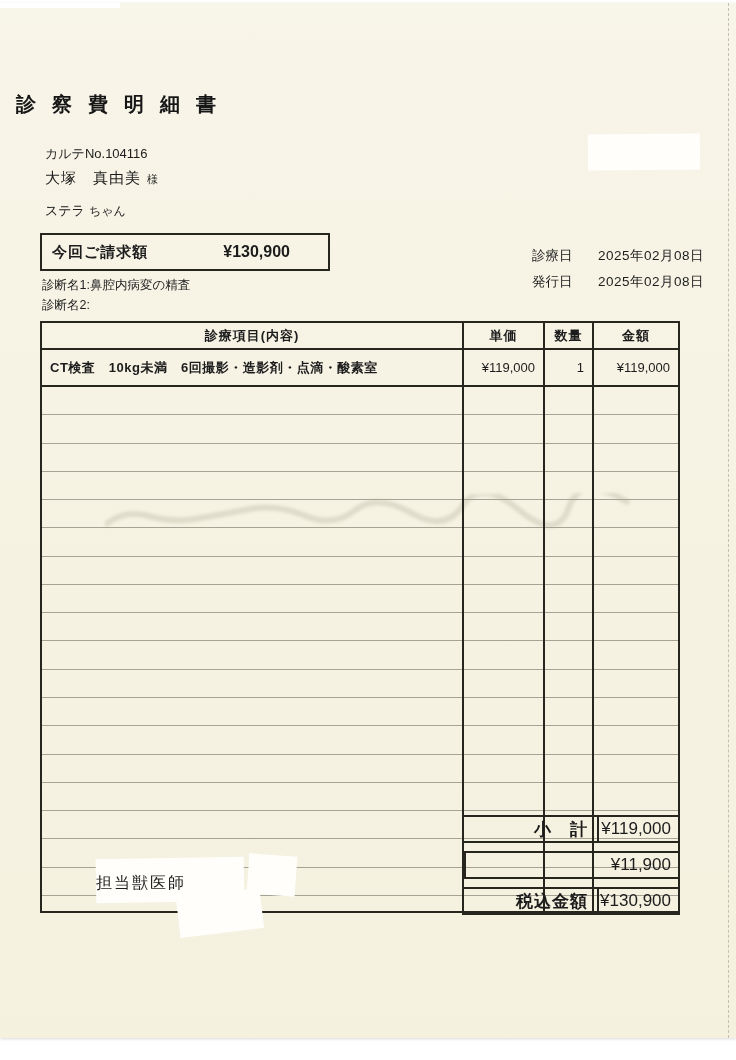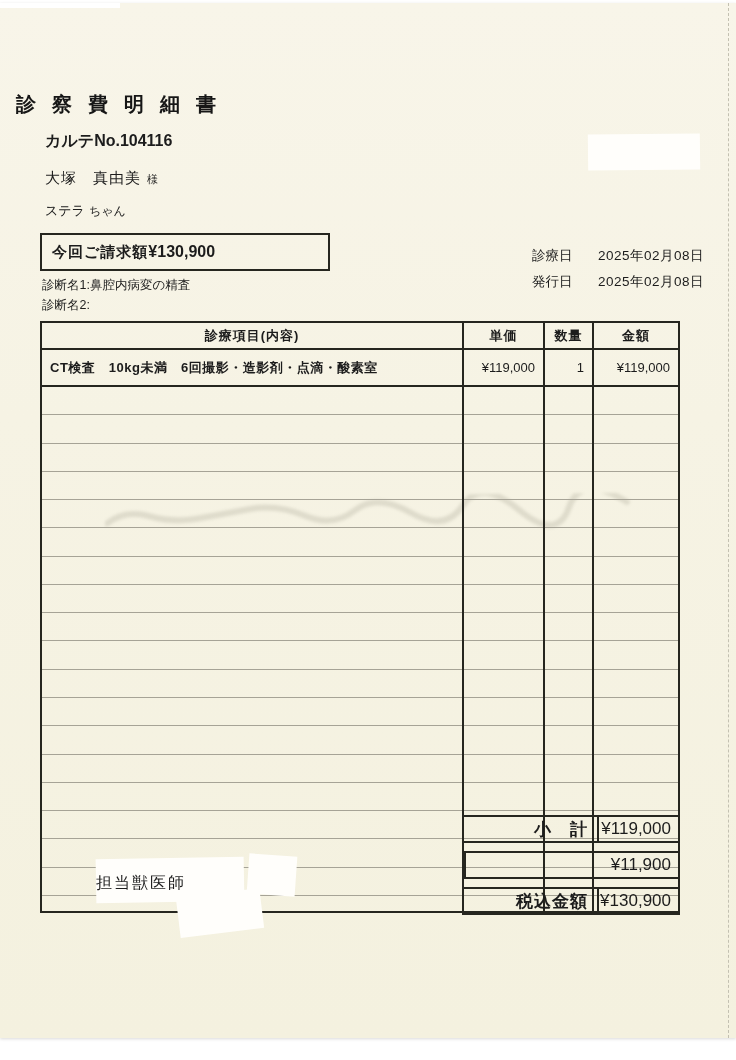--- a/index.html
+++ b/index.html
@@ -18,30 +18,30 @@
   }
   .perforation {
     position:absolute; top:0; bottom:0; right:7px; width:0;
     border-left:1px dashed #c3c0b1;
   }
   .doc-title {
     position:absolute; top:88px; left:0; right:0;
     text-align:left; font-size:20px; font-weight:bold;
     letter-spacing:16px; padding-left:16px; color:#161616;
   }
-  .karte-no   { position:absolute; left:45px; top:128px; font-size:16px;font-weight:bold; }
+  .karte-no   { position:absolute; left:45px; top:142px; font-size:13px; }
   .owner-line { position:absolute; left:45px; top:166px; font-size:15px; letter-spacing:1px; }
   .owner-line .suffix { font-size:11px; margin-left:6px; letter-spacing:0; }
   .pet-line   { position:absolute; left:45px; top:199px; font-size:13px; }
   .pet-line .suffix { font-size:12px; margin-left:4px; }
 
   .bill-box {
     position:absolute; left:40px; top:230px; width:290px; height:38px;
     border:2px solid #26261f; display:flex; align-items:center;
-    padding:0 38px 0 10px; justify-content:flex-start;
+    padding:0 38px 0 10px; justify-content:space-between;
   }
   .bill-label  { font-size:15px; font-weight:bold; letter-spacing:1px; }
   .bill-amount { font-size:16px; font-weight:bold; }
 
   .diag-1 { position:absolute; left:42px; top:274px; font-size:12.5px; }
   .diag-2 { position:absolute; left:42px; top:294px; font-size:12.5px; }
 
   .date-block { position:absolute; left:516px; top:244px; font-size:13.5px; }
   .date-row { display:flex; margin-bottom:8px;padding-left:16px; }
   .date-row .dlabel { width:58px; }

